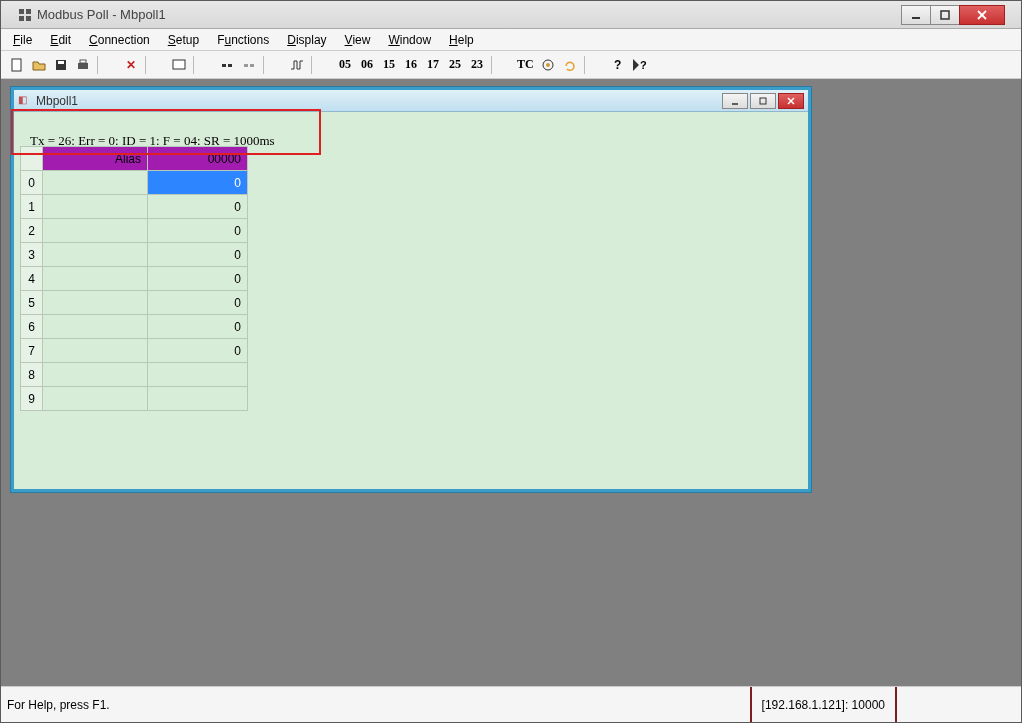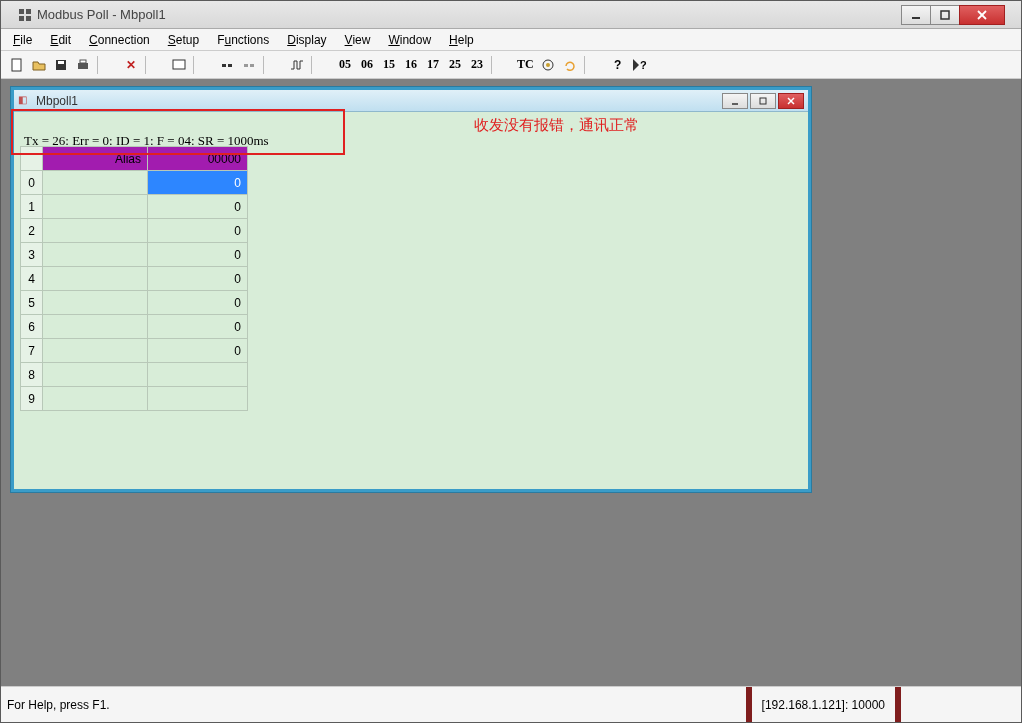--- a/index.html
+++ b/index.html
@@ -76,21 +76,21 @@
 .statusbar {
   height: 36px;
   background: #f5f5f5;
   border-top: 1px solid #ccc;
   display: flex;
   align-items: center;
   padding: 0 6px;
   font-size: 12px;
 }
 .statusbar .sfill { flex: 1; }
-.statusbar .spane { border-left: 6px solid #7f1d1d; padding: 0 10px; height: 100%; display:flex; align-items:center;}
+.statusbar .spane { border-left: 2px solid #7f1d1d; padding: 0 10px; height: 100%; display:flex; align-items:center;}
 
 
 .child {
   position: absolute;
   left: 10px; top: 8px;
   width: 800px; height: 405px;
   border: 3px solid #3a9cc8;
   background: #d8edd8;
   display: flex;
   flex-direction: column;
@@ -109,29 +109,29 @@
 .child-winbtn {
   width: 26px; height: 16px;
   border: 1px solid #888;
   background: linear-gradient(#f5f5f5,#dcdcdc);
   display:flex; align-items:center; justify-content:center;
   font-size:10px; color:#333; margin-left:2px;
 }
 .child-winbtn.close { background: linear-gradient(#e06060,#c83030); color:#fff; border-color:#a02020;}
 .redbox {
   border: 2px solid #e02020;
-  padding: 1px 11px;
+  padding: 1px 17px;
   font-family: Tahoma;
   font-size: 13px;
   color: #000;
   background: transparent;
   position: absolute;
   left: -3px; top: -3px;
   height: 46px;
-  width: 334px;
+  width: 310px;
   display:flex; align-items:flex-end;
   padding-bottom:4px;
 }
 .status-wrap { position: relative; height: 28px; }
 .annot { color: #e02020; font-size: 15px; margin-left: 120px; }
 .child-body { flex:1; padding: 6px 6px 6px 6px; overflow:hidden;}
 .grid {
   border-collapse: collapse;
   background: #fff;
   font-size: 12px;
@@ -297,21 +297,20 @@
                 <line x1="1" y1="1" x2="7" y2="7" stroke="#fff" stroke-width="1.5"></line>
                 <line x1="7" y1="1" x2="1" y2="7" stroke="#fff" stroke-width="1.5"></line>
               </svg>
             </div>
         </div>
       </div>
       <div class="status-wrap">
         <div class="redbox">
           <span>Tx = 26: Err = 0: ID = 1: F = 04: SR = 1000ms</span>
         </div>
-        <div style="position:absolute; left:340px; top:4px;" class="annot">收发没有报错，通讯正常</div>
       </div>
       <div class="child-body">
         <table class="grid">
           <thead>
             <tr>
               <th class="rowhdr corner"></th>
               <th class="aliascol">Alias</th>
               <th class="valcol">00000</th>
             </tr>
           </thead>

